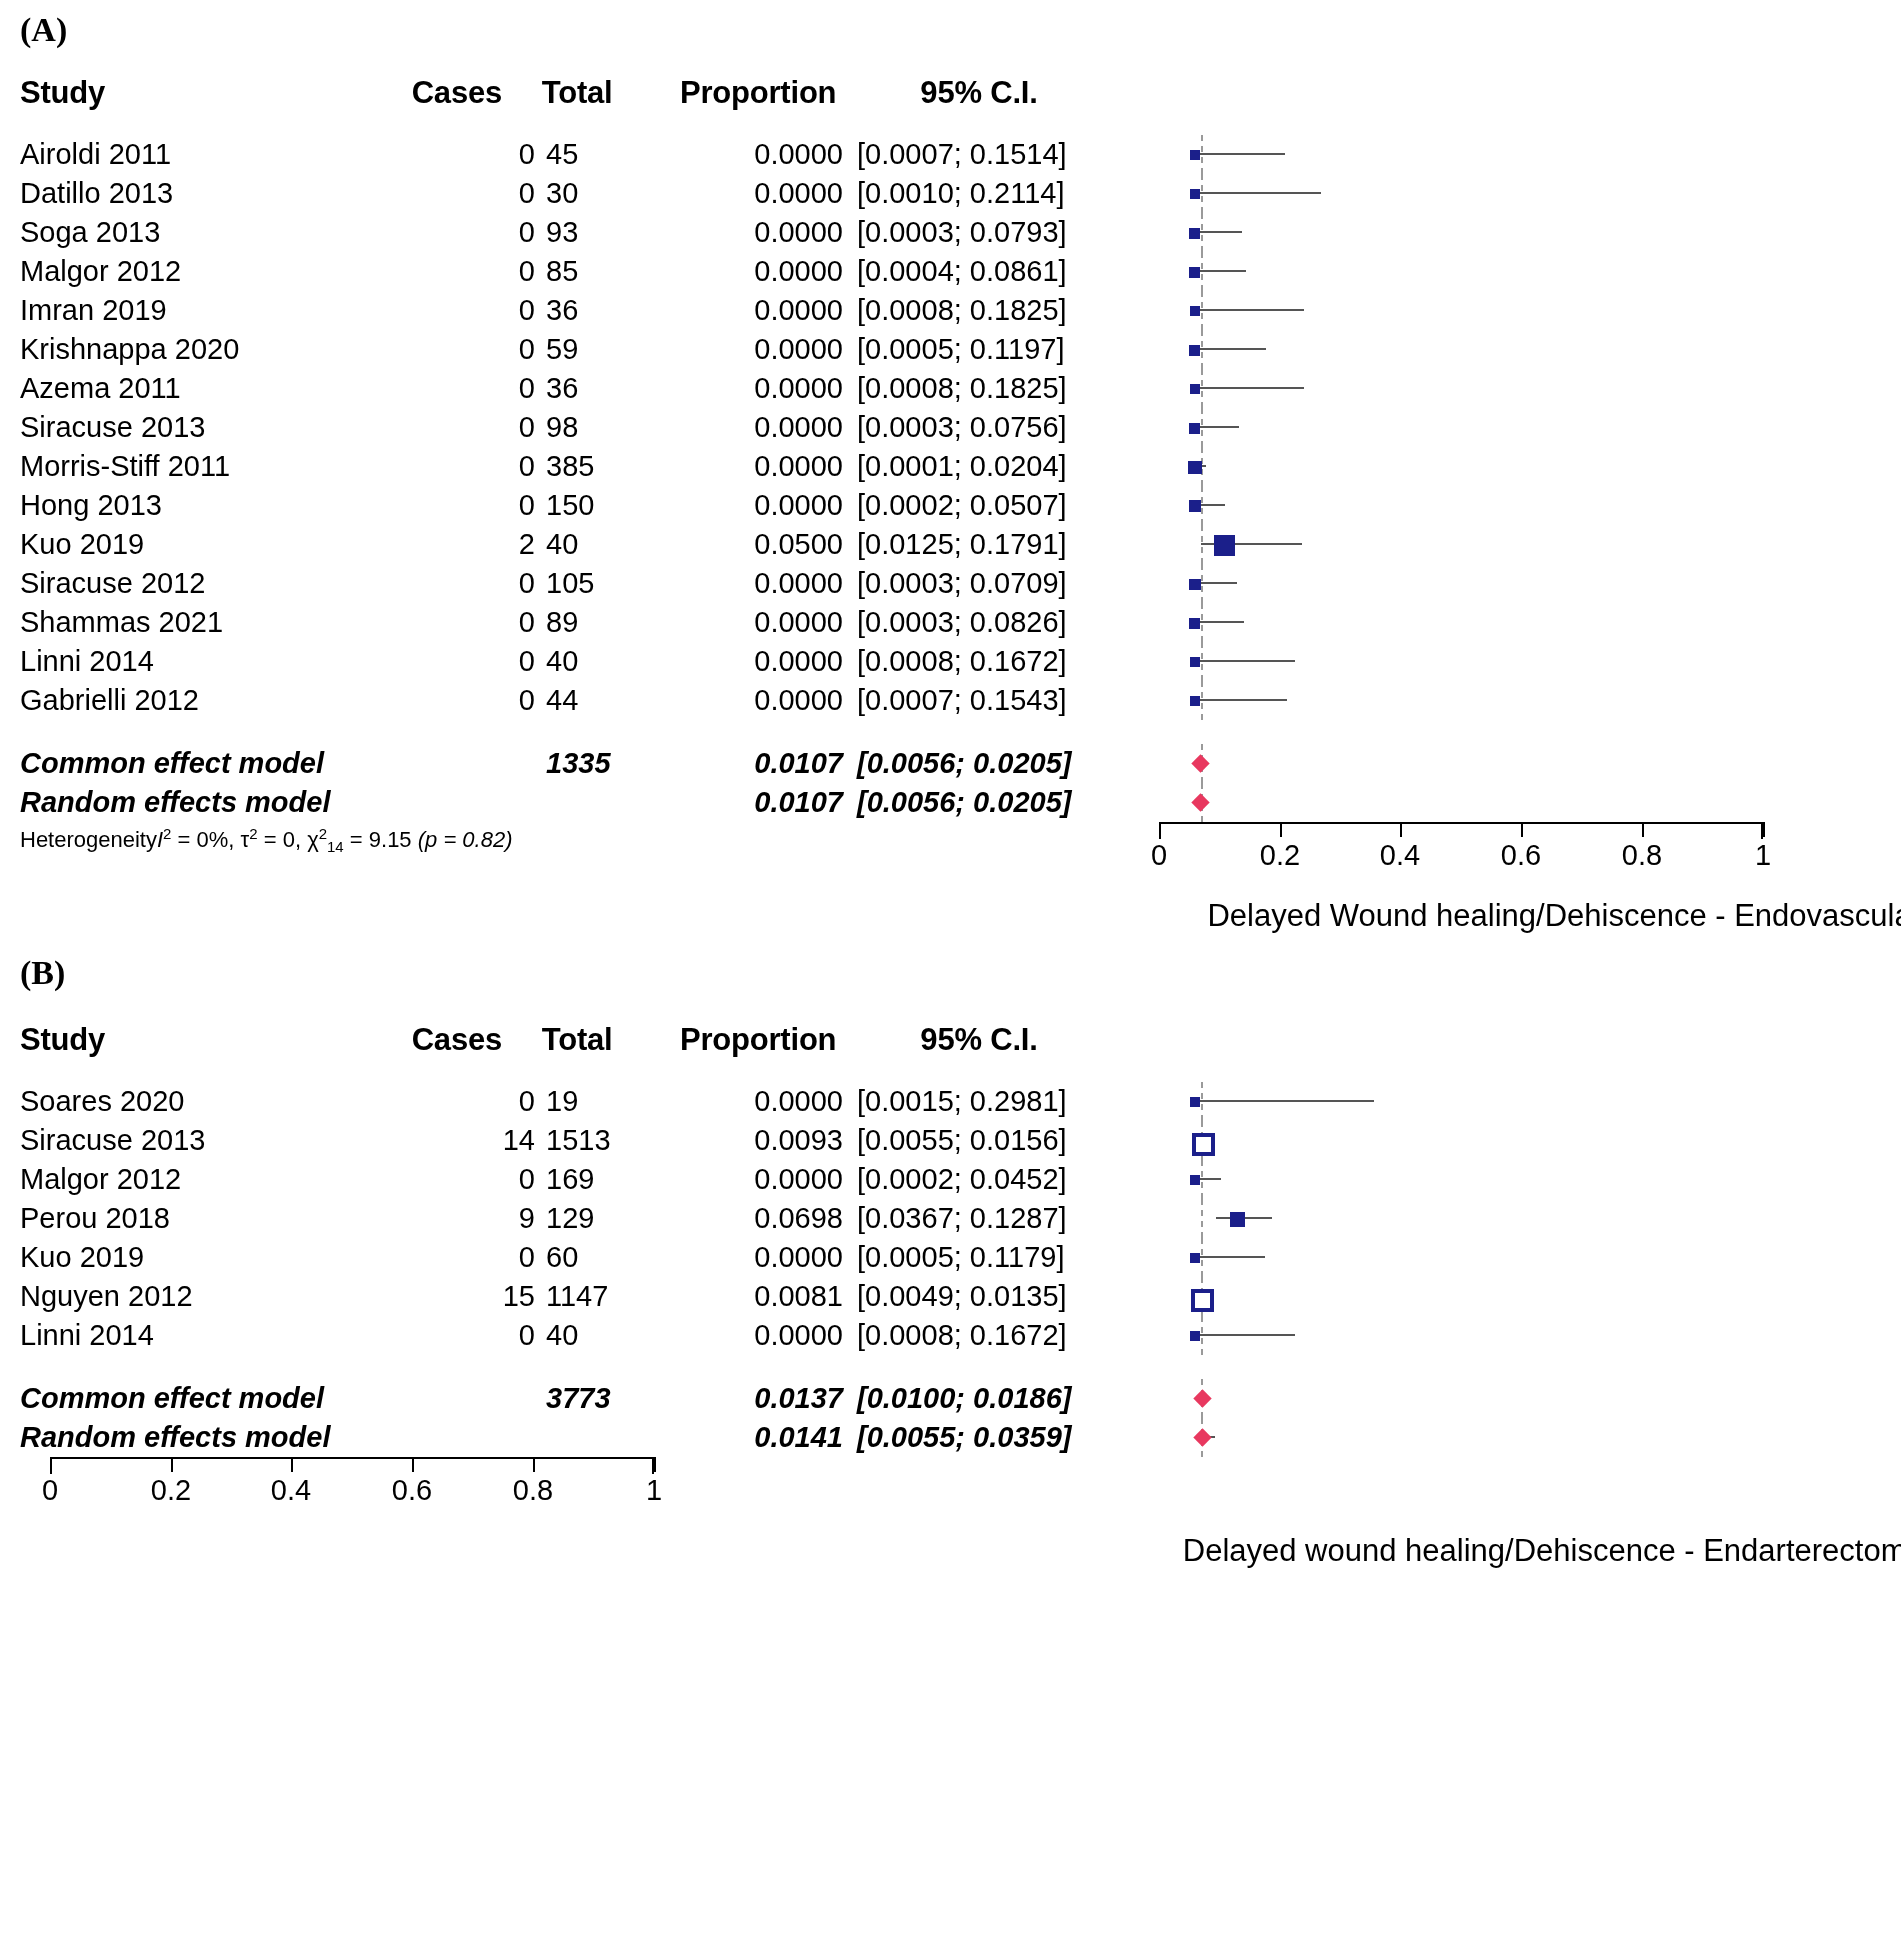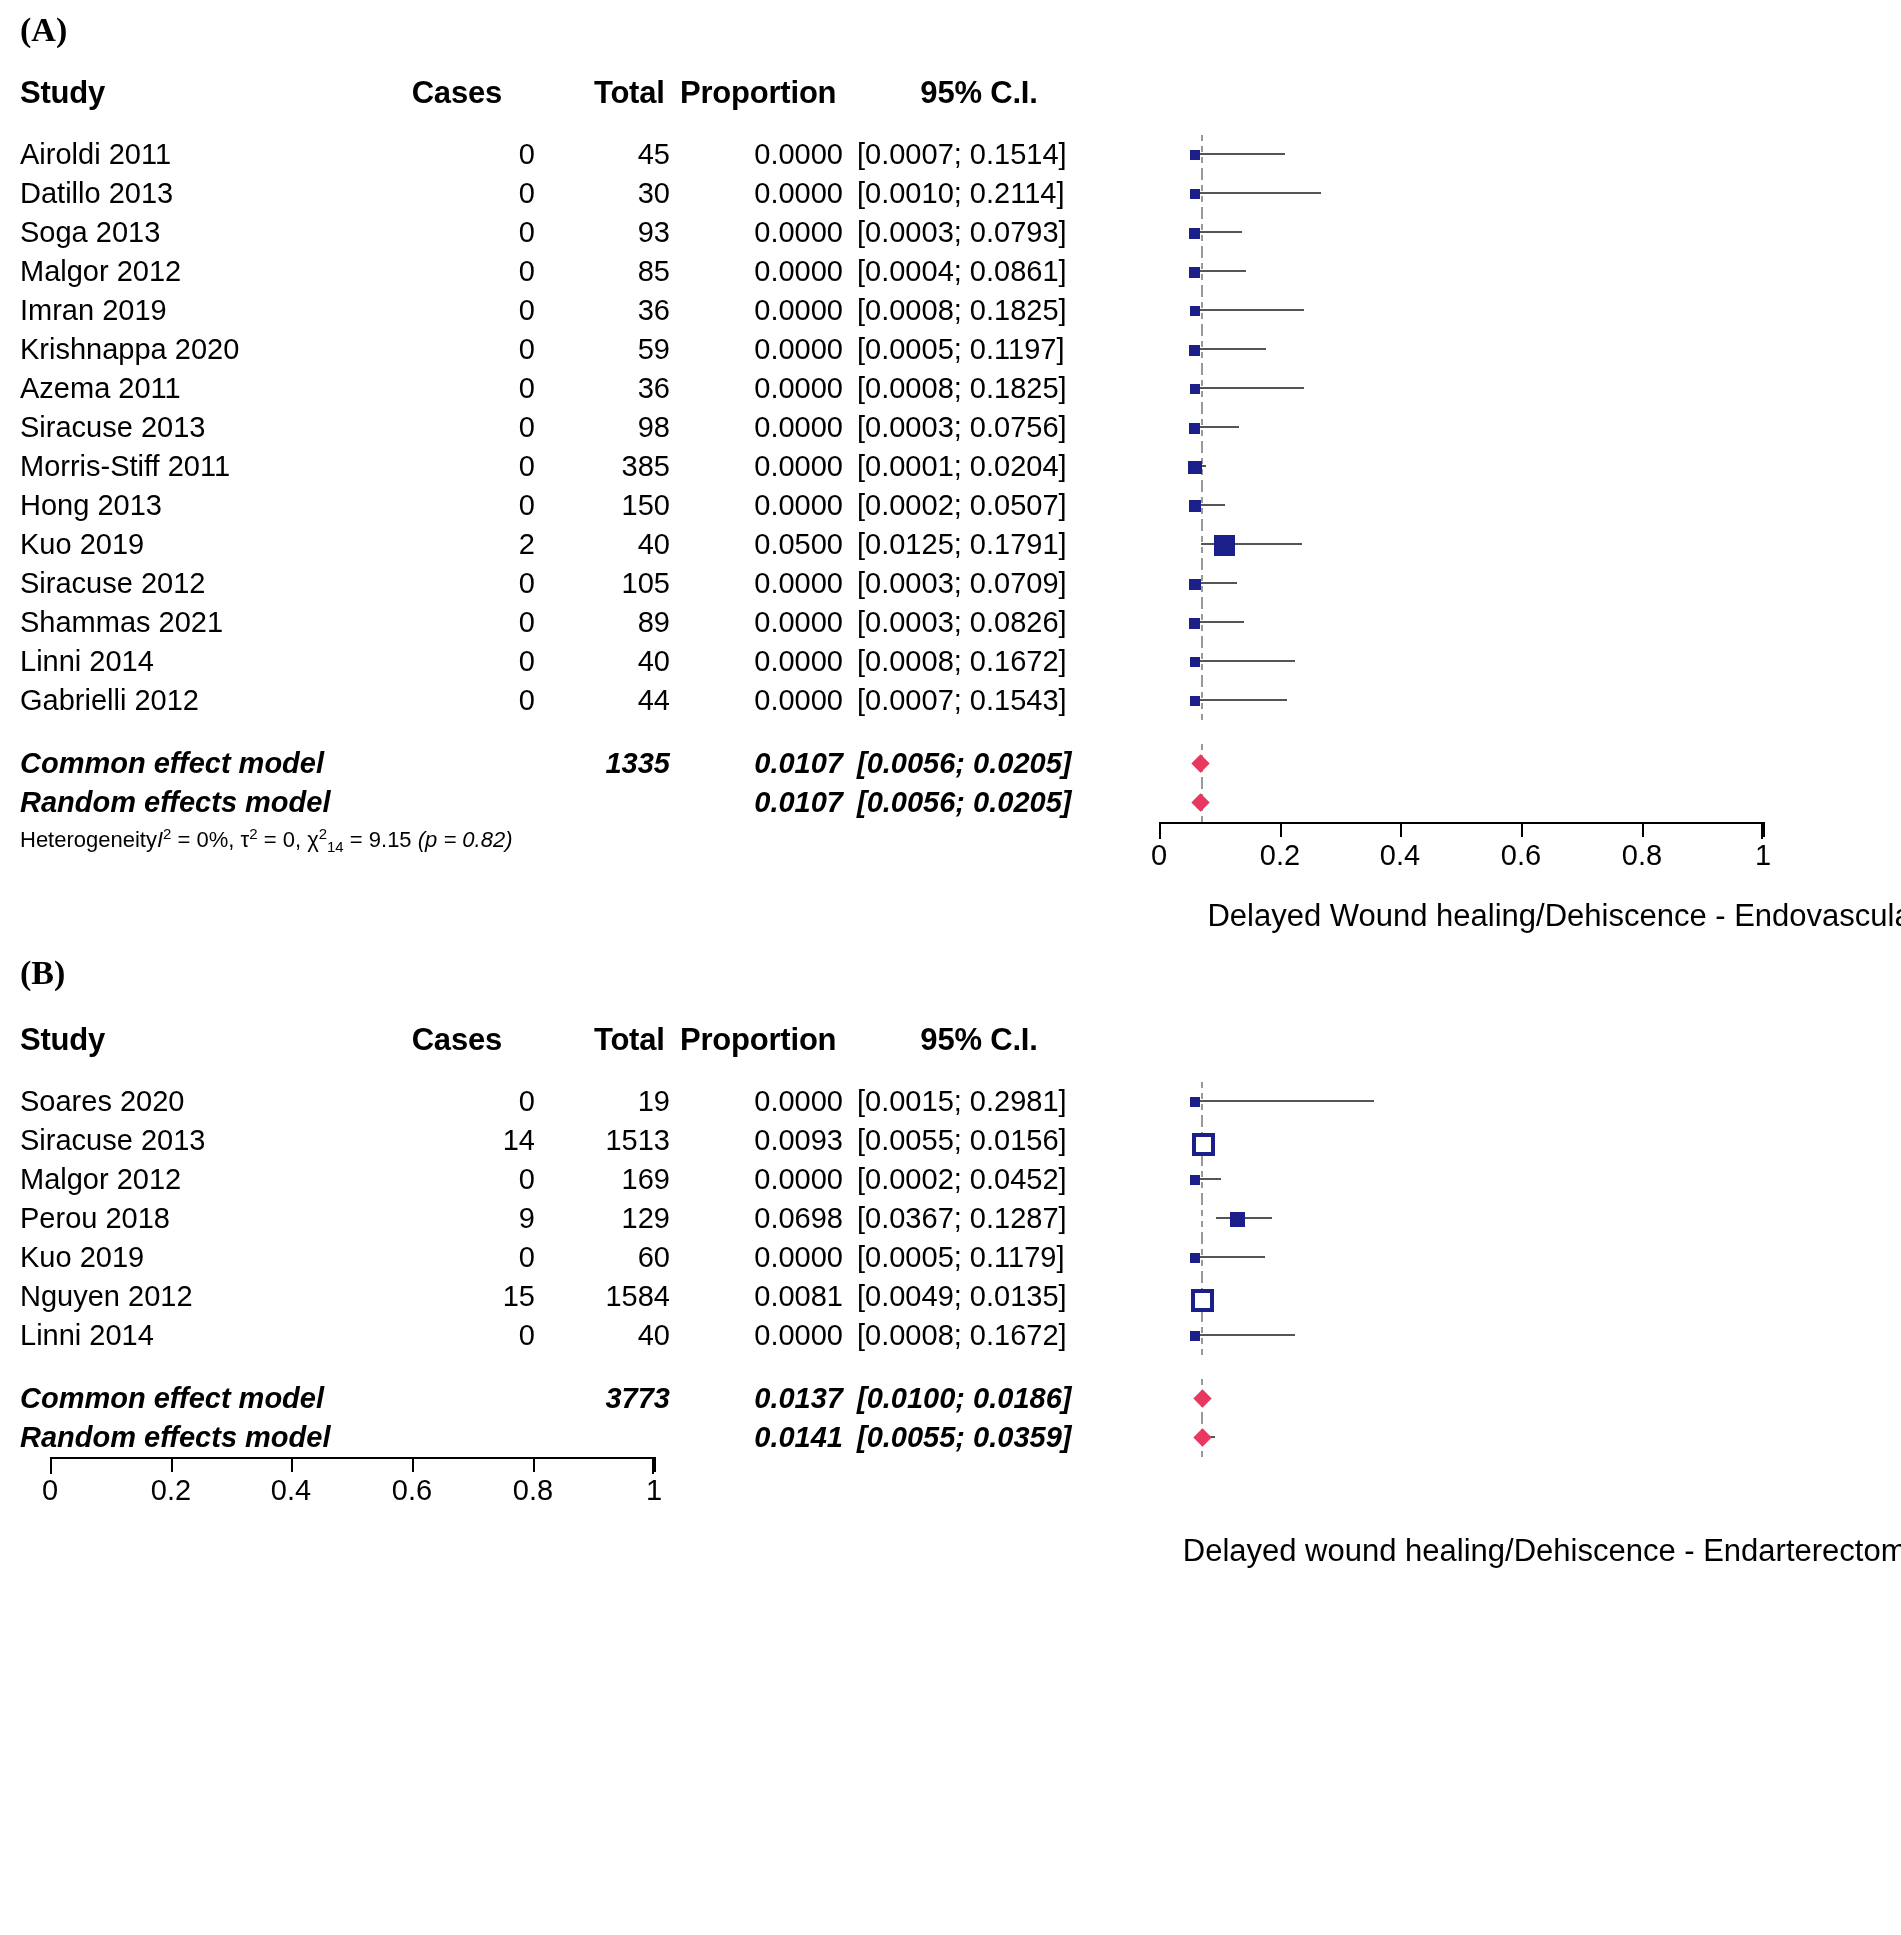--- a/index.html
+++ b/index.html
@@ -7,21 +7,21 @@
   .page{position:relative;width:1902px;height:1936px;}
 
   .panel{position:relative;width:1902px;}
   .panel-label{font-family:"Liberation Serif",serif;font-weight:bold;font-size:34px;}
 
   
   .fp{position:relative;}
   .hdr, .row{display:flex;align-items:flex-start;}
   .c-study{width:366px;}
   .c-cases{width:149px;text-align:right;padding-right:11px;}
-  .c-total{width:124px;text-align:right;padding-right:10px;}
+  .c-total{width:124px;padding-right:10px;}
   .c-prop{width:163px;text-align:right;padding-right:14px;}
   .c-ci{width:307px;text-align:left;}
   .c-plot{width:703px;position:relative;}
 
   .hdr{font-size:31px;font-weight:bold;letter-spacing:-0.2px;}
   .hdr .c-cases{width:149px;text-align:center;padding-right:11px;}
   .hdr .c-prop{text-align:right;padding-right:10px;}
   .hdr .c-ci{text-align:left;padding-left:74px;}
   .row{font-size:29px;line-height:39px;}
   .row.sum{font-weight:bold;font-style:italic;}
@@ -412,21 +412,21 @@
               <div class="plotcell">
                 <div class="axisline" style="left: 37px;"></div>
                 <div class="ciline" style="left: 30px; width: 71px; background: rgb(85, 85, 85);"></div>
                 <div class="box" style="width: 8px; height: 8px; left: 26px; top: 15.4px;"></div>
               </div>
             </div>
           </div>
           <div class="row">
             <div class="c-study">Nguyen 2012</div>
             <div class="c-cases">15</div>
-            <div class="c-total">1584</div>
+            <div class="c-total">1147</div>
             <div class="c-prop">0.0081</div>
             <div class="c-ci">[0.0049; 0.0135]</div>
             <div class="c-plot">
               <div class="plotcell">
                 <div class="axisline" style="left: 37px;"></div>
                 <div class="ciline" style="left: 33px; width: 5.2px; background: rgb(85, 85, 85);"></div>
                 <div class="box hollow" style="width: 15.3px; height: 15.3px; left: 27px; top: 11.7px;"></div>
               </div>
             </div>
           </div>

